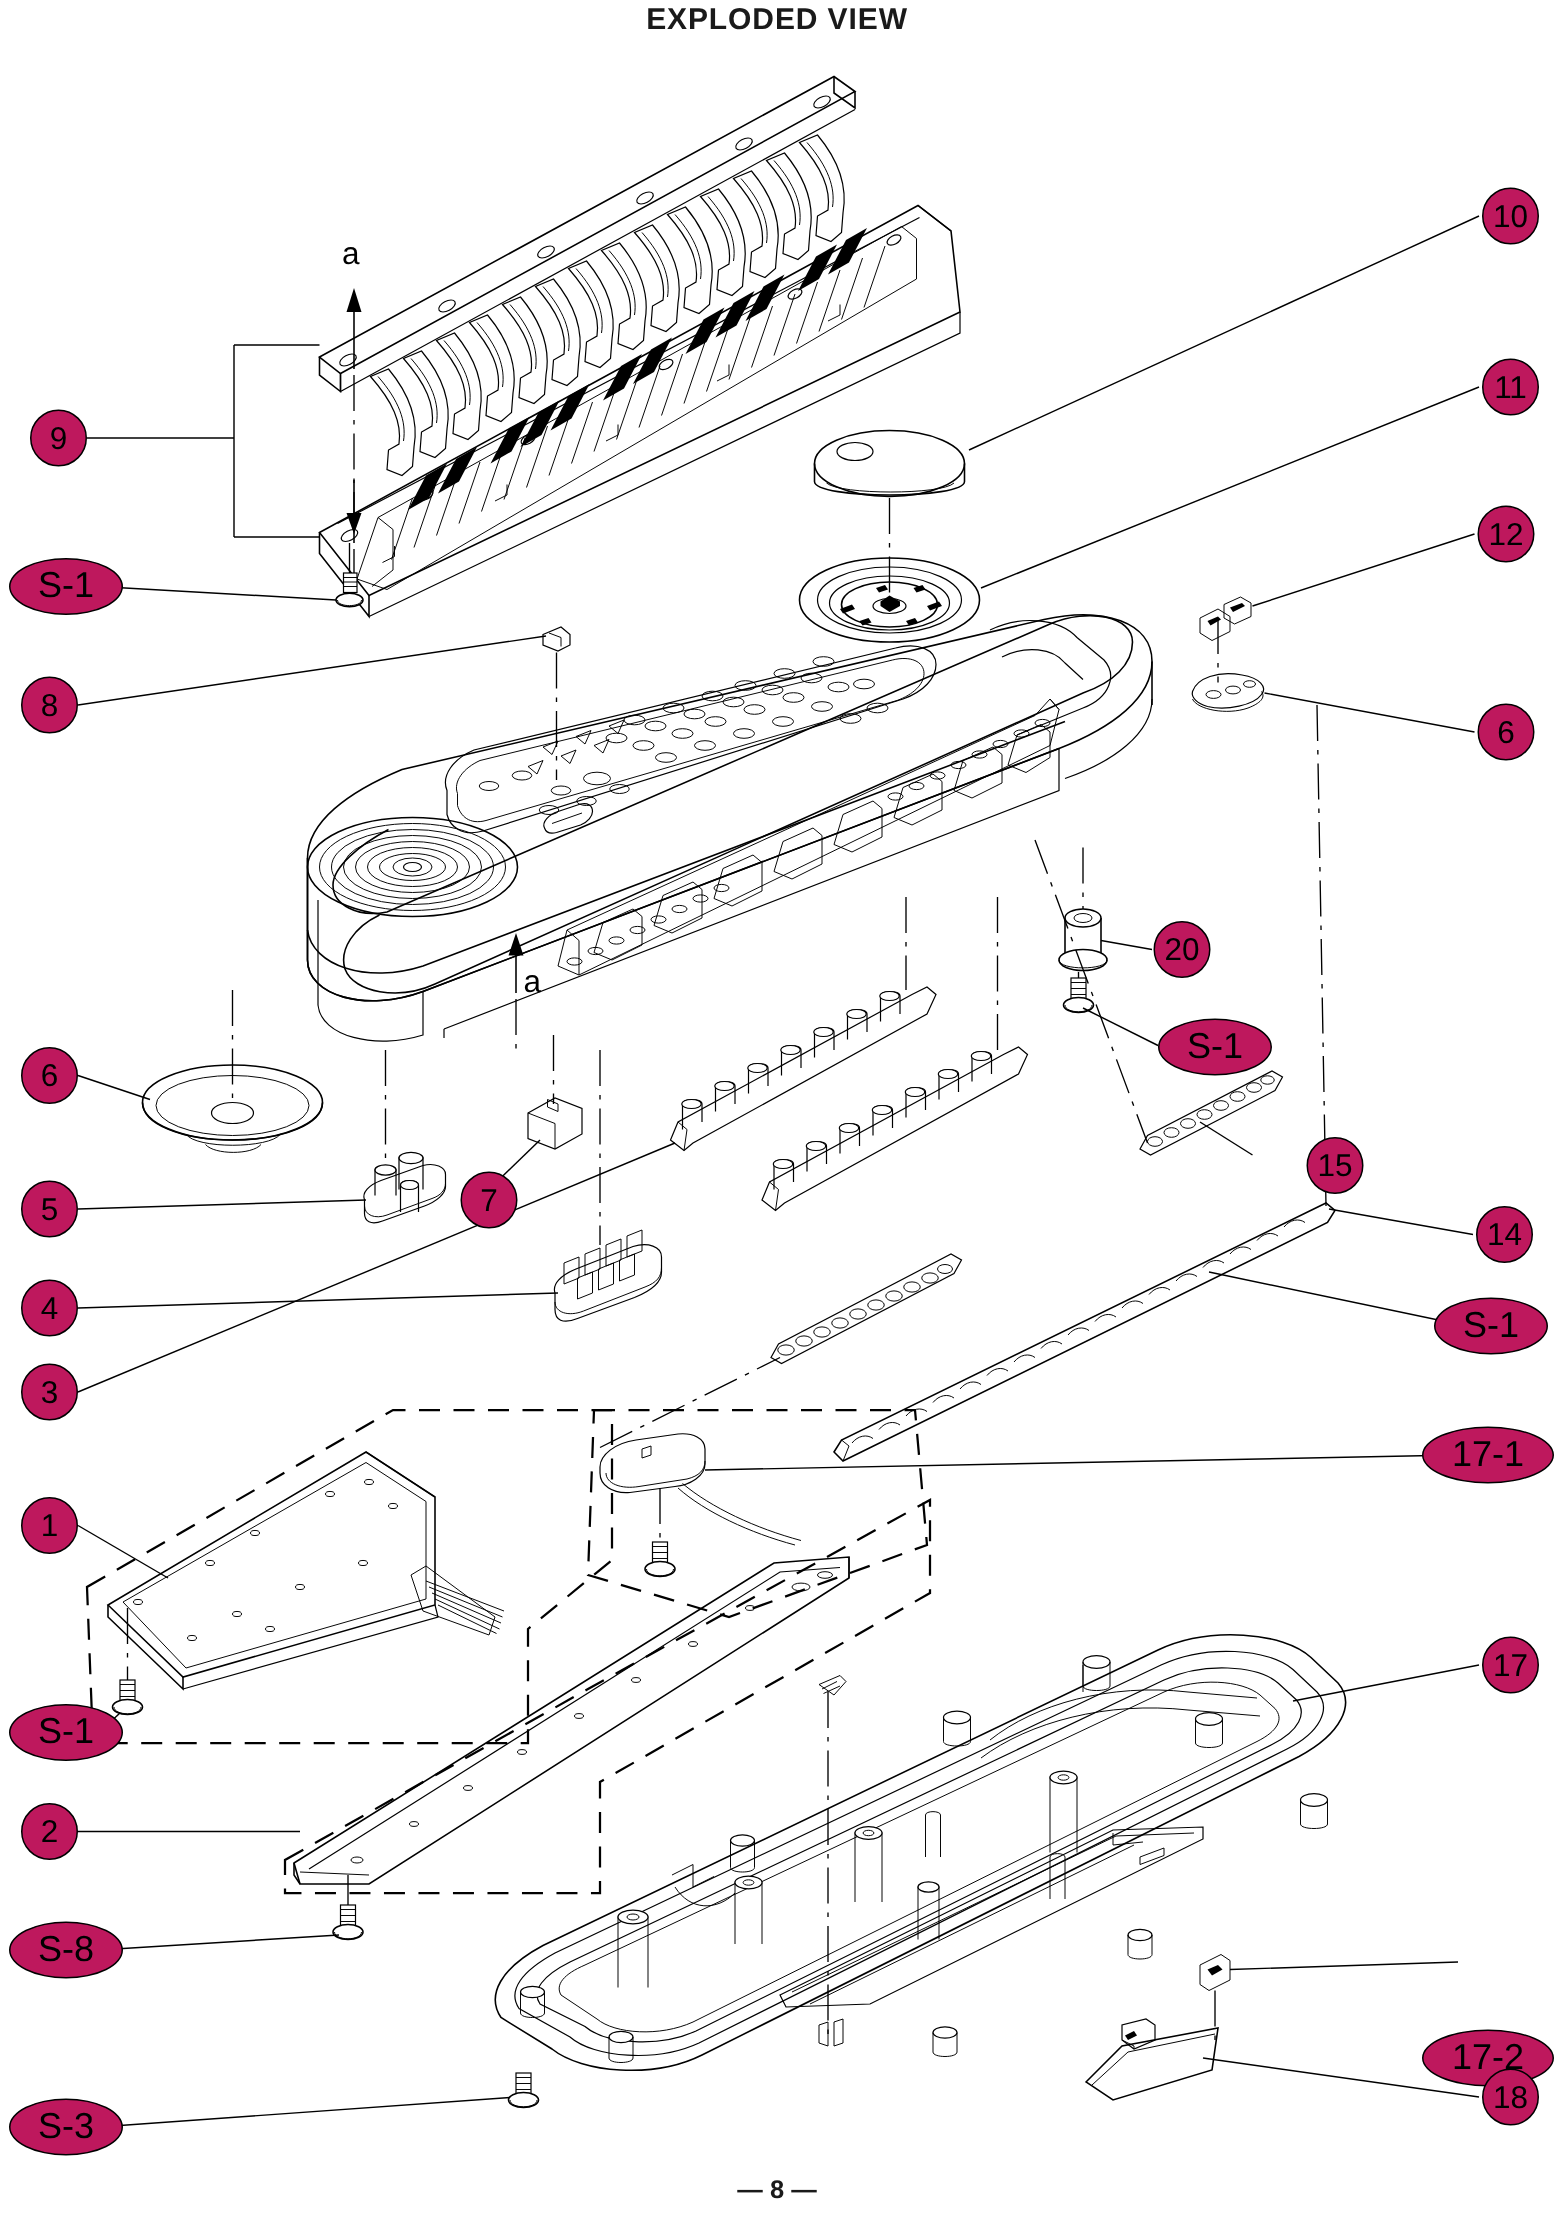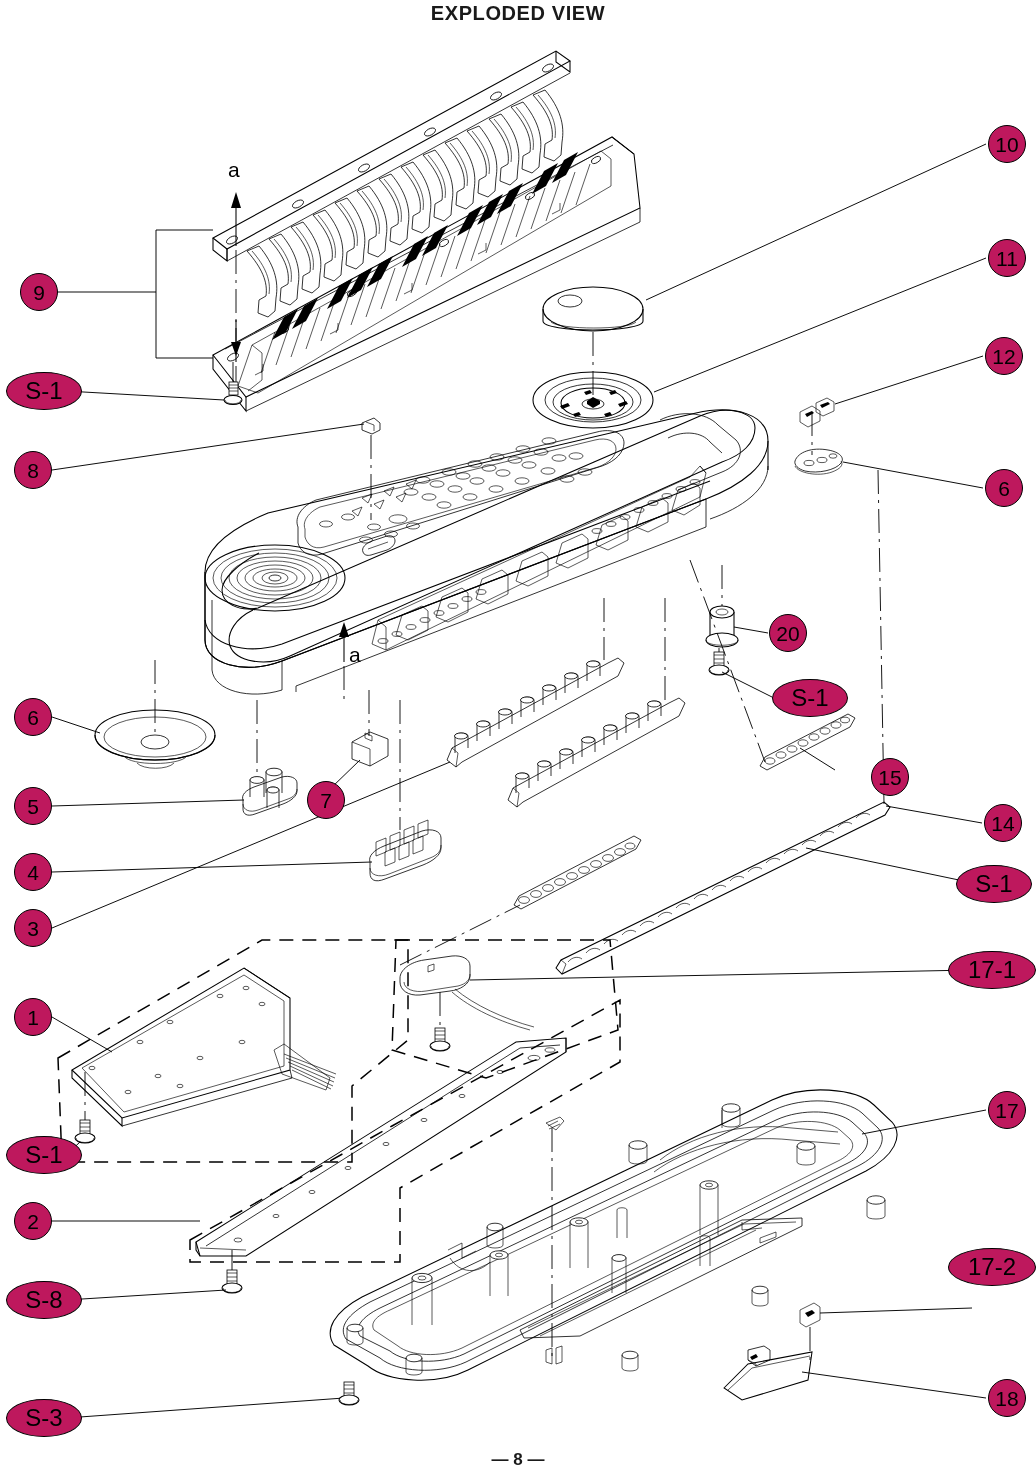--- a/index.html
+++ b/index.html
@@ -789,21 +789,21 @@
   <div class="balloon oval" style="left:6px;top:1399px;">S-3</div>
 
   <div class="balloon circ" style="left:988px;top:125px;">10</div>
   <div class="balloon circ" style="left:988px;top:239px;">11</div>
   <div class="balloon circ" style="left:985px;top:337px;">12</div>
   <div class="balloon circ" style="left:985px;top:469px;">6</div>
   <div class="balloon circ" style="left:984px;top:804px;">14</div>
   <div class="balloon oval" style="left:956px;top:865px;">S-1</div>
   <div class="balloon oval wide" style="left:948px;top:951px;">17-1</div>
   <div class="balloon circ" style="left:988px;top:1091px;">17</div>
-  <div class="balloon oval wide" style="left:948px;top:1248px;">17-2</div>
+  <div class="balloon oval wide" style="left:948px;top:1353px;">17-2</div>
   <div class="balloon circ" style="left:988px;top:1379px;text-align:right;">18</div>
 
   <div class="balloon circ" style="left:769px;top:614px;">20</div>
   <div class="balloon oval" style="left:772px;top:679px;">S-1</div>
   <div class="balloon circ" style="left:871px;top:758px;">15</div>
   <div class="balloon circ" style="left:307px;top:781px;">7</div>
 
   <div class="datum" style="left:228px;top:158px;">a</div>
   <div class="datum" style="left:349px;top:643px;">a</div>
 

